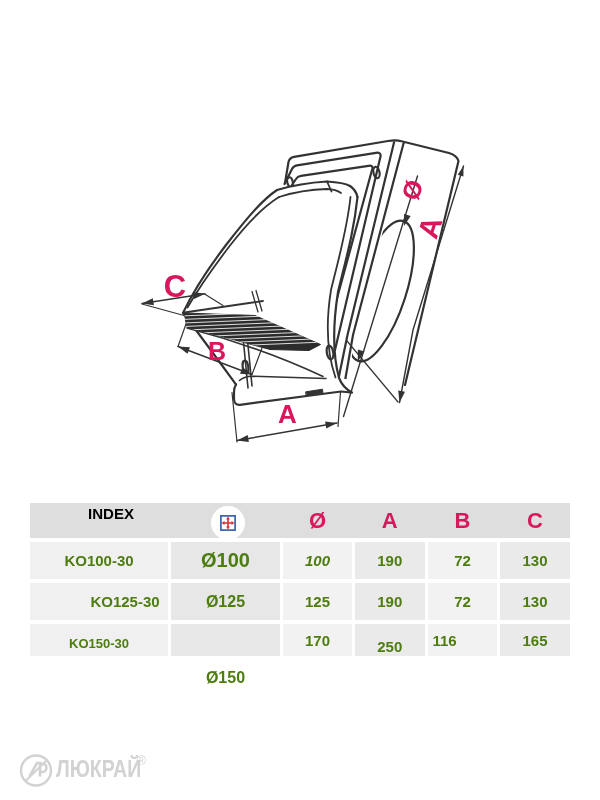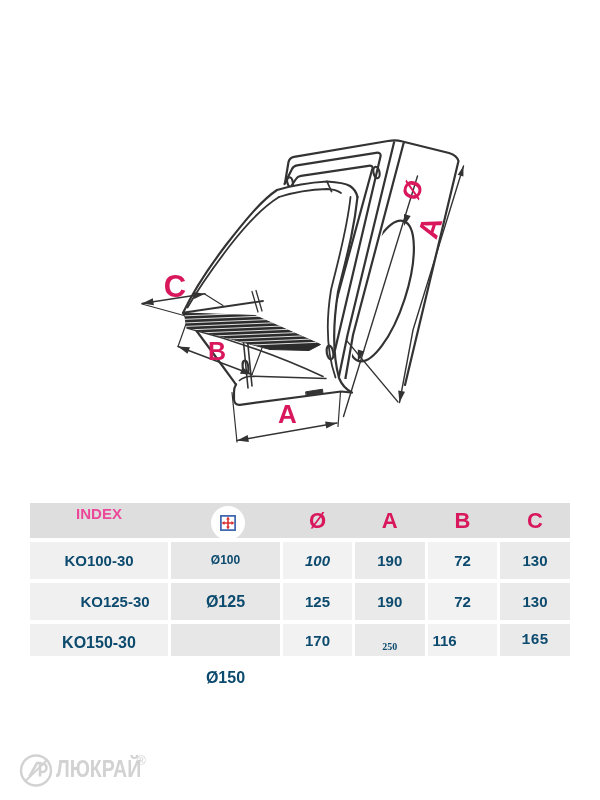--- a/index.html
+++ b/index.html
@@ -1,19 +1,19 @@
 <!DOCTYPE html>
 <html><head>
 <meta charset="utf-8">
 <style>
   html,body{margin:0;padding:0;background:#fff;width:600px;height:800px;overflow:hidden;}
   body{font-family:"Liberation Sans", sans-serif;position:relative;}
   .tbl{position:absolute;left:30px;top:503px;width:540px;}
   .hdr{position:absolute;left:0;top:0;width:540px;height:35px;background:#dedede;}
-  .cell{position:absolute;display:flex;align-items:center;justify-content:center;font-weight:bold;color:#0c4a6e;}
+  .cell{position:absolute;display:flex;align-items:center;justify-content:center;font-weight:bold;color:#4d7c0f;}
   .pink{color:#d8175c;}
   .logo{position:absolute;left:18px;top:752px;color:#d2d2d2;}
 </style>
 </head>
 <body>
 <svg width="600" height="800" viewBox="0 0 600 800" style="position:absolute;left:0;top:0">
 <g stroke="#333" fill="none" stroke-width="2.2" stroke-linejoin="round" stroke-linecap="round">
 
   <path d="M284.5,184 L288.5,162 Q289.5,157.5 294,156.8 L388,141 Q396,139.8 401.5,141.2 L449,153
            Q457,155.5 458.5,161 L404,383 Q402,391 399,390 L340,388 L330,378 Z" fill="#fff" stroke="none"></path>
@@ -141,21 +141,21 @@
         <text x="0" y="10" font-size="29">A</text>
       </g>
   <g transform="translate(412.5,190) rotate(-70)">
         <text x="0" y="8.5" font-size="25">Ø</text>
       </g>
 </g>
 </svg>
 
 <div class="tbl">
   <div class="hdr"></div>
-  <div class="cell" style="left:0;top:0;width:138px;height:20px;font-size:15px;color:#ec4899;">INDEX</div>
+  <div class="cell" style="left:12px;top:0;width:138px;height:20px;font-size:15px;color:#000000;">INDEX</div>
   <div class="cell pink" style="left:253px;top:0;width:69px;height:35px;font-size:22px;">Ø</div>
   <div class="cell pink" style="left:325px;top:0;width:69.5px;height:35px;font-size:22px;">A</div>
   <div class="cell pink" style="left:398px;top:0;width:69px;height:35px;font-size:22px;">B</div>
   <div class="cell pink" style="left:470px;top:0;width:70px;height:35px;font-size:22px;">C</div>
 
   <svg width="40" height="40" style="position:absolute;left:178px;top:0px;">
     <circle cx="20" cy="20" r="17" fill="#fff"></circle>
     <rect x="12.9" y="12.9" width="14.2" height="14.2" fill="#fff" stroke="#3a63ac" stroke-width="1.7"></rect>
     <g stroke="#da2f2f" stroke-width="1.6" fill="#da2f2f">
       <path d="M20,15.9 L20,24.1 M15.9,20 L24.1,20"></path>
@@ -181,39 +181,39 @@
   <div style="position:absolute;left:470px;top:80px;width:70px;height:37px;background:#eaeaea"></div>
 
   <div style="position:absolute;left:0;top:121px;width:138px;height:32px;background:#f0f0f0"></div>
   <div style="position:absolute;left:141px;top:121px;width:109px;height:32px;background:#e7e7e7"></div>
   <div style="position:absolute;left:253px;top:121px;width:69px;height:32px;background:#f2f2f2"></div>
   <div style="position:absolute;left:325px;top:121px;width:69.5px;height:32px;background:#eaeaea"></div>
   <div style="position:absolute;left:398px;top:121px;width:69px;height:32px;background:#f2f2f2"></div>
   <div style="position:absolute;left:470px;top:121px;width:70px;height:32px;background:#eaeaea"></div>
 
   <div class="cell" style="left:0;top:38.5px;width:138px;height:37.5px;font-size:15px;">KO100-30</div>
-  <div class="cell" style="left:141px;top:38.5px;width:109px;height:37.5px;font-size:12px;">Ø100</div>
+  <div class="cell" style="left:141px;top:38.5px;width:109px;height:37.5px;font-size:20px;">Ø100</div>
   <div class="cell" style="left:253px;top:38.5px;width:69px;height:37.5px;font-size:15px;font-style:italic;">100</div>
   <div class="cell" style="left:325px;top:38.5px;width:69.5px;height:37.5px;font-size:15px;">190</div>
   <div class="cell" style="left:398px;top:38.5px;width:69px;height:37.5px;font-size:15px;">72</div>
   <div class="cell" style="left:470px;top:38.5px;width:70px;height:37.5px;font-size:15px;">130</div>
 
-  <div class="cell" style="left:6px;top:80px;width:158px;height:37px;font-size:15px;text-align:right;">KO125-30</div>
+  <div class="cell" style="left:16px;top:80px;width:158px;height:37px;font-size:15px;text-align:right;">KO125-30</div>
   <div class="cell" style="left:141px;top:80px;width:109px;height:37px;font-size:16px;text-align:center;">Ø125</div>
   <div class="cell" style="left:253px;top:80px;width:69px;height:37px;font-size:15px;text-align:right;">125</div>
   <div class="cell" style="left:325px;top:80px;width:69.5px;height:37px;font-size:15px;">190</div>
   <div class="cell" style="left:398px;top:80px;width:69px;height:37px;font-size:15px;">72</div>
   <div class="cell" style="left:470px;top:80px;width:70px;height:37px;font-size:15px;">130</div>
 
-  <div class="cell" style="left:0;top:121px;width:138px;height:38px;font-size:16px;">KO150-30</div>
+  <div class="cell" style="left:0;top:121px;width:138px;height:38px;font-size:13px;">KO150-30</div>
   <div class="cell" style="left:141px;top:121px;width:109px;height:32px;font-size:16px;margin-top:38px;">Ø150</div>
   <div class="cell" style="left:253px;top:121px;width:69px;height:32px;font-size:15px;">170</div>
-  <div class="cell" style="left:325px;top:121px;width:69.5px;height:44px;font-size:10px;font-family:Liberation Serif, serif;">250</div>
+  <div class="cell" style="left:325px;top:121px;width:69.5px;height:44px;font-size:15px;">250</div>
   <div class="cell" style="left:380px;top:121px;width:69px;height:32px;font-size:15px;">116</div>
-  <div class="cell" style="left:470px;top:121px;width:70px;height:32px;font-size:15px;font-family:Liberation Mono, monospace;">165</div>
+  <div class="cell" style="left:470px;top:121px;width:70px;height:32px;font-size:15px;">165</div>
 </div>
 
 <div class="logo">
   <svg width="170" height="42">
     <g stroke="#d2d2d2" fill="none" stroke-width="2.4">
       <circle cx="18" cy="18.5" r="15"></circle>
       <path d="M7.5,29 L29.5,7.5" stroke-width="2"></path>
       <path d="M11.5,24.5 L19,11 L22,11 L22,24.5" stroke-width="2.6"></path>
       <path d="M22,12 q6.5,-1 6.5,3.8 q0,4.8 -6.5,4.2" stroke-width="2.6"></path>
     </g>

